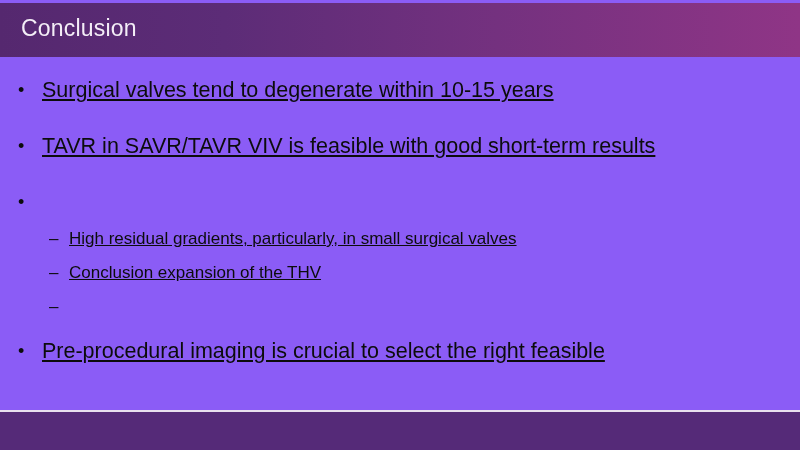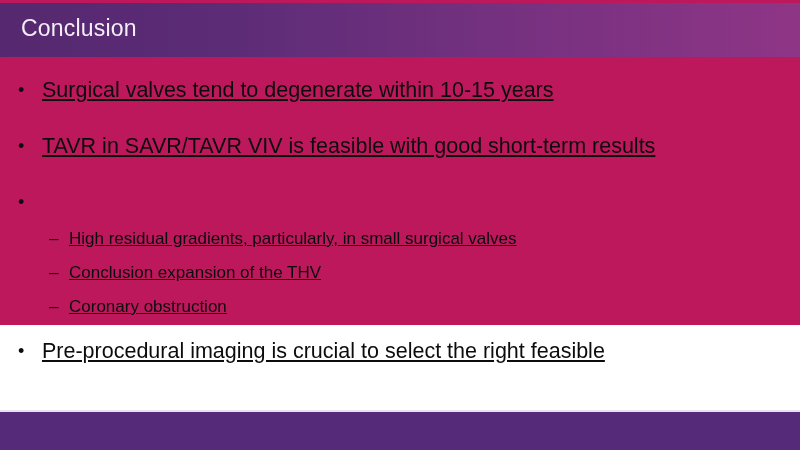--- a/index.html
+++ b/index.html
@@ -10,22 +10,22 @@
   body {
     width: 800px;
     height: 450px;
     overflow: hidden;
     font-family: "Liberation Sans", sans-serif;
     -webkit-font-smoothing: antialiased;
   }
   .slide {
     position: relative;
     width: 800px;
-    height: 325px;
-    background: #be185d;
+    height: 450px;
+    background: #8b5cf6;
     box-sizing: border-box;
   }
 
   
   .header-strip {
     position: absolute;
     left: 0;
     top: 3px;
     width: 800px;
     height: 54px;
@@ -229,21 +229,20 @@
       <span class="btext">High residual gradients, particularly, in small surgical valves</span>
     </div>
 
     <div class="bullet-row lvl2 r5">
       <span class="marker">–</span>
       <span class="btext">Conclusion expansion of the THV</span>
     </div>
 
     <div class="bullet-row lvl2 r6">
       <span class="marker">–</span>
-      <span class="btext">Coronary obstruction</span>
     </div>
 
     <div class="bullet-row lvl1 r7">
       <span class="marker">•</span>
       <span class="btext">Pre-procedural imaging is crucial to select the right feasible</span>
     </div>
 
   </div>
 
   <div class="footer-hairline"></div>

